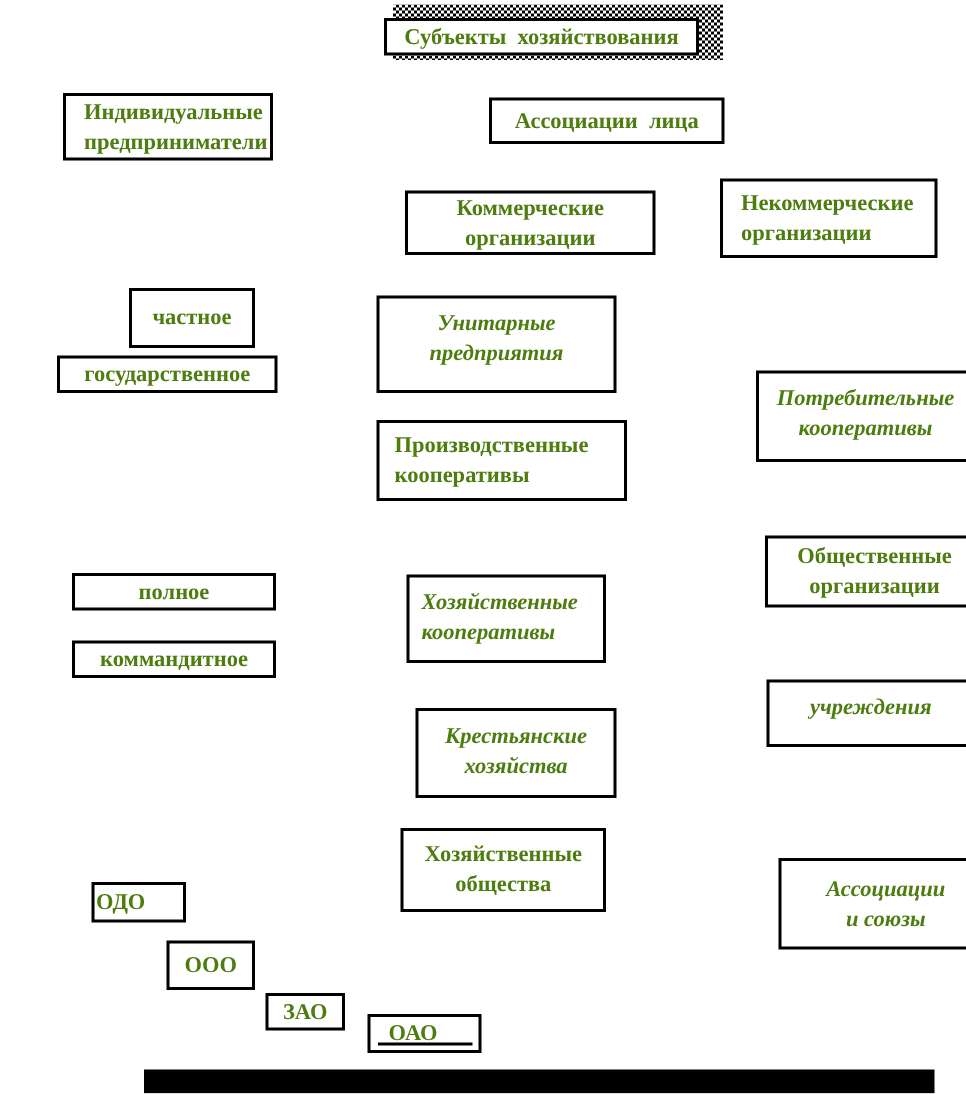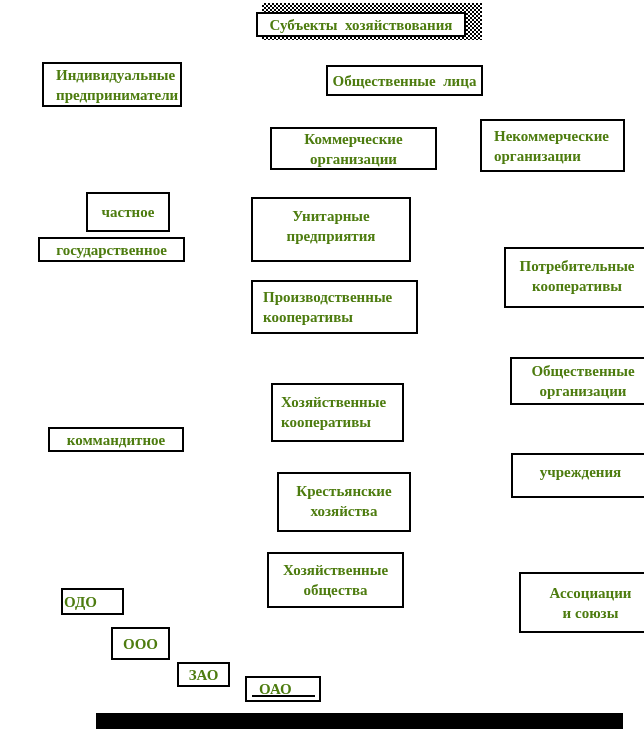--- a/index.html
+++ b/index.html
@@ -20,21 +20,21 @@
     border: 2px solid #000000;
     background: #ffffff;
     font-size: 15px;
     line-height: 20px;
     white-space: pre-wrap;
     display: flex;
     align-items: center;
   }
   .h-center { justify-content: center; text-align: center; }
   .h-left   { justify-content: flex-start; padding-left: 10px; text-align: left; }
-  .v-top    { align-items: flex-start; padding-top: 7px; }
+  .v-top    { align-items: flex-start; padding-top: 7px; font-style: italic; }
   .title-shadow {
     position: absolute;
     left: 228px; top: 3px; width: 220px; height: 37px;
     background: conic-gradient(#000 0 25%, #fff 0 50%, #000 0 75%, #fff 0);
     background-size: 4px 4px;
   }
   .node-oao { position: relative; }
   .node-oao::after {
     content: "";
     position: absolute;
@@ -52,21 +52,21 @@
 <body>
 
 <div class="stage">
 
   <div class="title-shadow"></div>
   <div class="node h-center" style="left:222px;top:12px;width:210px;height:25px">Субъекты  хозяйствования</div>
 
   <div class="node h-left" style="left:8px;top:62px;width:140px;height:45px;padding-left:12px">Индивидуальные
 предприниматели</div>
 
-  <div class="node h-center" style="left:292px;top:65px;width:157px;height:31px">Общественные  лица</div>
+  <div class="node h-center" style="left:292px;top:65px;width:157px;height:31px">Ассоциации  лица</div>
 
 
   <div class="node h-center" style="left:236px;top:127px;width:167px;height:43px">Коммерческие
 организации</div>
 
   <div class="node h-left" style="left:446px;top:119px;width:145px;height:53px;padding-left:12px">Некоммерческие
 организации</div>
 
   <div class="node h-center" style="left:52px;top:192px;width:84px;height:40px">частное</div>
 
@@ -74,20 +74,21 @@
 
   <div class="node h-center v-top" style="left:217px;top:197px;width:160px;height:65px">Унитарные
 предприятия</div>
 
   <div class="node h-left" style="left:217px;top:280px;width:167px;height:54px">Производственные
 кооперативы</div>
 
   <div class="node h-center v-top" style="left:470px;top:247px;width:146px;height:61px">Потребительные
 кооперативы</div>
 
+  <div class="node h-center" style="left:14px;top:382px;width:136px;height:25px">полное</div>
 
   <div class="node h-center" style="left:14px;top:427px;width:136px;height:25px">коммандитное</div>
 
   <div class="node h-left v-top" style="left:237px;top:383px;width:133px;height:59px;padding-left:8px">Хозяйственные
 кооперативы</div>
 
   <div class="node h-center" style="left:476px;top:357px;width:146px;height:48px">Общественные
 организации</div>
 
   <div class="node h-center v-top" style="left:477px;top:453px;width:139px;height:45px">учреждения</div>

